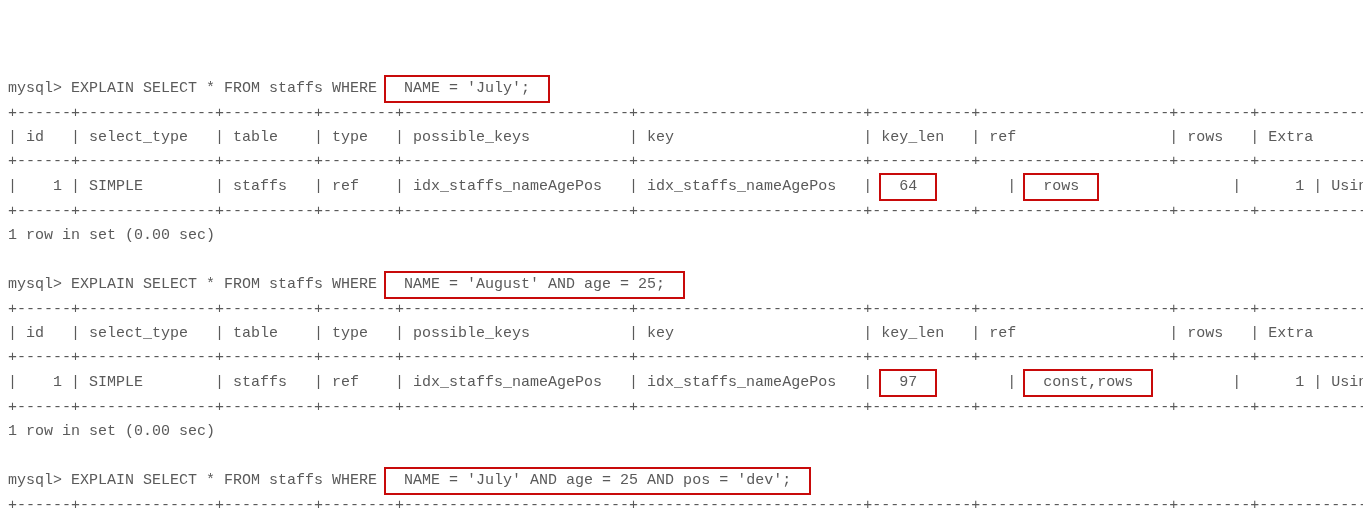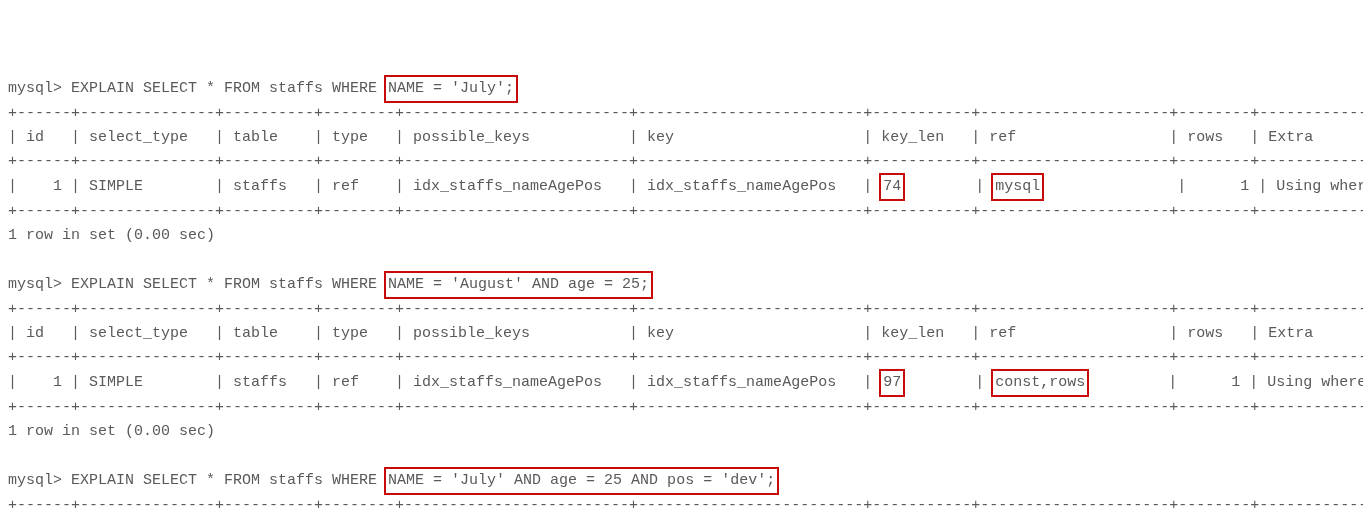--- a/index.html
+++ b/index.html
@@ -11,33 +11,33 @@
     background: #fff;
     white-space: pre;
     line-height: 1.6;
     position: relative;
     width: 1363px;
     overflow: hidden;
   }
   .hl {
     display: inline-block;
     border: 2px solid #c80a0a;
-    padding: 0 2px;
+    padding: 0 18px;
     margin: -1px -2px;
   }
 </style>
 </head>
 <body>
 
 
 <div id="out"><span>mysql&gt; </span><span>EXPLAIN SELECT * FROM staffs WHERE </span><span class="hl">NAME = 'July';</span>
 +------+---------------+----------+--------+-------------------------+-------------------------+-----------+---------------------+--------+---------------+
 | id   | select_type   | table    | type   | possible_keys           | key                     | key_len   | ref                 | rows   | Extra         |
 +------+---------------+----------+--------+-------------------------+-------------------------+-----------+---------------------+--------+---------------+
-|    1 | SIMPLE        | staffs   | ref    | idx_staffs_nameAgePos   | idx_staffs_nameAgePos   | <span class="hl">74</span>        | <span class="hl">mysql</span>               |      1 | Using where   |
+|    1 | SIMPLE        | staffs   | ref    | idx_staffs_nameAgePos   | idx_staffs_nameAgePos   | <span class="hl">64</span>        | <span class="hl">rows</span>               |      1 | Using where   |
 +------+---------------+----------+--------+-------------------------+-------------------------+-----------+---------------------+--------+---------------+
 <span>1 row in set (0.00 sec)</span>
 
 <span>mysql&gt; </span><span>EXPLAIN SELECT * FROM staffs WHERE </span><span class="hl">NAME = 'August' AND age = 25;</span>
 +------+---------------+----------+--------+-------------------------+-------------------------+-----------+---------------------+--------+---------------+
 | id   | select_type   | table    | type   | possible_keys           | key                     | key_len   | ref                 | rows   | Extra         |
 +------+---------------+----------+--------+-------------------------+-------------------------+-----------+---------------------+--------+---------------+
 |    1 | SIMPLE        | staffs   | ref    | idx_staffs_nameAgePos   | idx_staffs_nameAgePos   | <span class="hl">97</span>        | <span class="hl">const,rows</span>         |      1 | Using where   |
 +------+---------------+----------+--------+-------------------------+-------------------------+-----------+---------------------+--------+---------------+
 <span>1 row in set (0.00 sec)</span>

